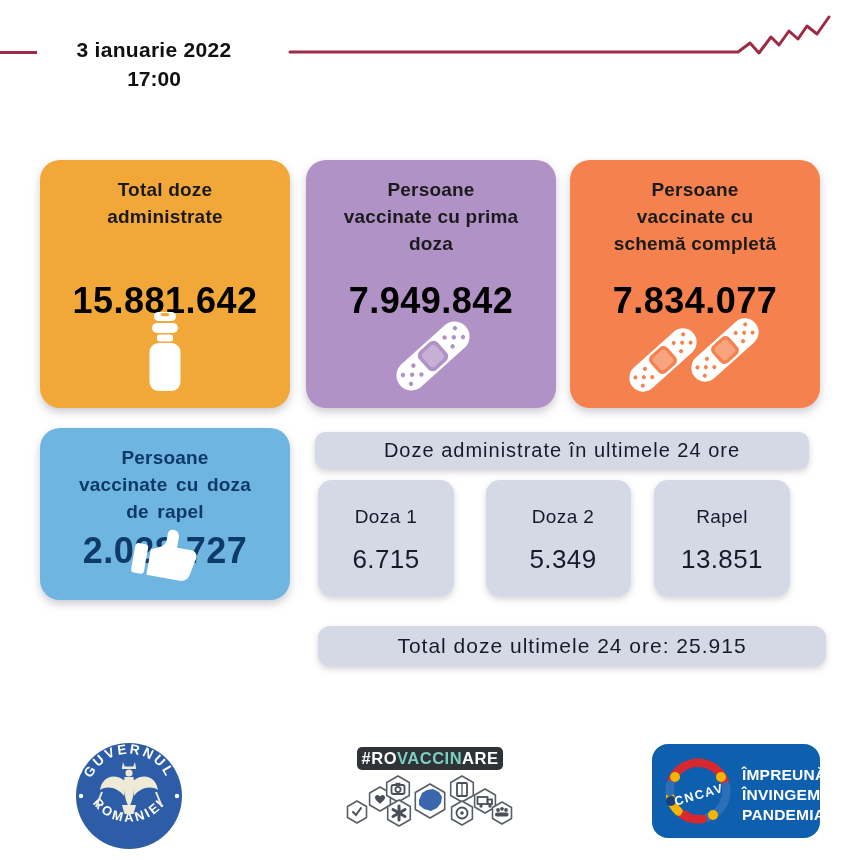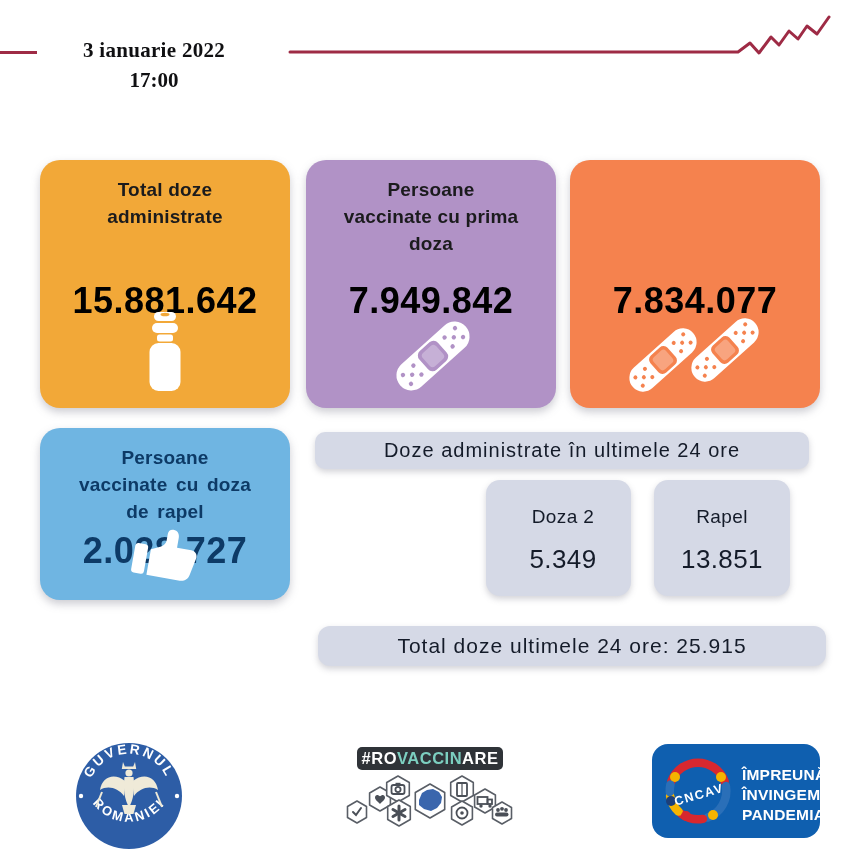--- a/index.html
+++ b/index.html
@@ -7,21 +7,21 @@
     --card-blue:#6FB5E2; --pill-gray:#D5D9E6; --accent-line:#9E2B45;
     --gov-blue:#2D5DA6; --cncav-blue:#0F5FAF; --rov-bar:#2F3338;
     --rov-teal:#7CCFC0; --text-dark:#1B1B1D; --text-navy:#0D3A66;
   }
   html,body{margin:0;padding:0;background:#fff;}
   .canvas{position:relative;width:860px;height:860px;background:#ffffff;
     font-family:"Liberation Sans","DejaVu Sans",sans-serif;overflow:hidden;}
 
   
   .line-left{position:absolute;left:0;top:51px;width:37px;height:3px;background:var(--accent-line);}
-  .datebox{position:absolute;left:54px;top:38px;width:200px;text-align:center;color:#101012;font-family:Liberation Serif, serif;}
+  .datebox{position:absolute;left:54px;top:38px;width:200px;text-align:center;color:#101012;}
   .datebox .date{font-size:21px;font-weight:bold;letter-spacing:.3px;}
   .datebox .time{font-size:21px;font-weight:bold;margin-top:5px;}
   .trendline{position:absolute;left:288px;top:6px;}
 
   
   .card{position:absolute;width:250px;border-radius:20px;
     box-shadow:0 4px 8px rgba(110,110,125,.35);}
   .card.row1{top:160px;height:248px;}
   .c-yellow{left:40px;background:var(--card-yellow);}
   .c-purple{left:306px;background:var(--card-purple);}
@@ -108,20 +108,21 @@
             <circle cx="21" cy="6" r="2.2"></circle>
             <circle cx="28" cy="0" r="2.2"></circle>
           <circle cx="35" cy="-6" r="2.2"></circle>
             <circle cx="35" cy="6" r="2.2"></circle>
         </g>
       </g>
     </svg>
   </div>
 
   <div class="card row1 c-orange">
+    <div class="card-title">Persoane vaccinate cu schemă completă</div>
     <div class="card-value">7.834.077</div>
     <svg class="card-icon" width="160" height="96" viewBox="0 0 160 96">
       <g transform="translate(48,54) rotate(-42) scale(0.92)">
         <rect x="-44" y="-15" width="88" height="30" rx="15" fill="#fff"></rect>
         <rect x="-12.5" y="-12.5" width="25" height="25" rx="6" fill="var(--card-orange)"></rect>
         <rect x="-9" y="-9" width="18" height="18" rx="4" fill="#fff" opacity="0.28"></rect>
         <g fill="var(--card-orange)">
           <circle cx="-21" cy="-6" r="2.2"></circle>
             <circle cx="-21" cy="6" r="2.2"></circle>
             <circle cx="-28" cy="0" r="2.2"></circle>
@@ -160,20 +161,24 @@
     <svg class="card-icon" width="110" height="86" viewBox="0 0 110 86">
       <g transform="translate(57,42) rotate(10)" fill="#fff">
         <rect x="-32" y="-2" width="13" height="30" rx="3"></rect>
         <path d="M-16,28 L-16,2 L-7,-2 C-4,-3.5 -2,-6.5 -2,-9.5 L-2,-16 C-2,-19 0,-21 3,-21 C7,-21 9.5,-18 9.5,-14 L9.5,-4 L24,-4 C28,-4 31,-0.5 30.2,3.4 L26.6,20.6 C25.9,24.9 22.2,28 17.8,28 Z"></path>
       </g>
     </svg>
   </div>
 
   <div class="pill pill-header">Doze administrate în ultimele 24 ore</div>
 
+  <div class="pill mini mini1">
+    <div class="label">Doza 1</div>
+    <div class="value">6.715</div>
+  </div>
   <div class="pill mini mini2">
     <div class="label">Doza 2</div>
     <div class="value">5.349</div>
   </div>
   <div class="pill mini mini3">
     <div class="label">Rapel</div>
     <div class="value">13.851</div>
   </div>
 
   <div class="pill pill-total">Total doze ultimele 24 ore: 25.915</div>

